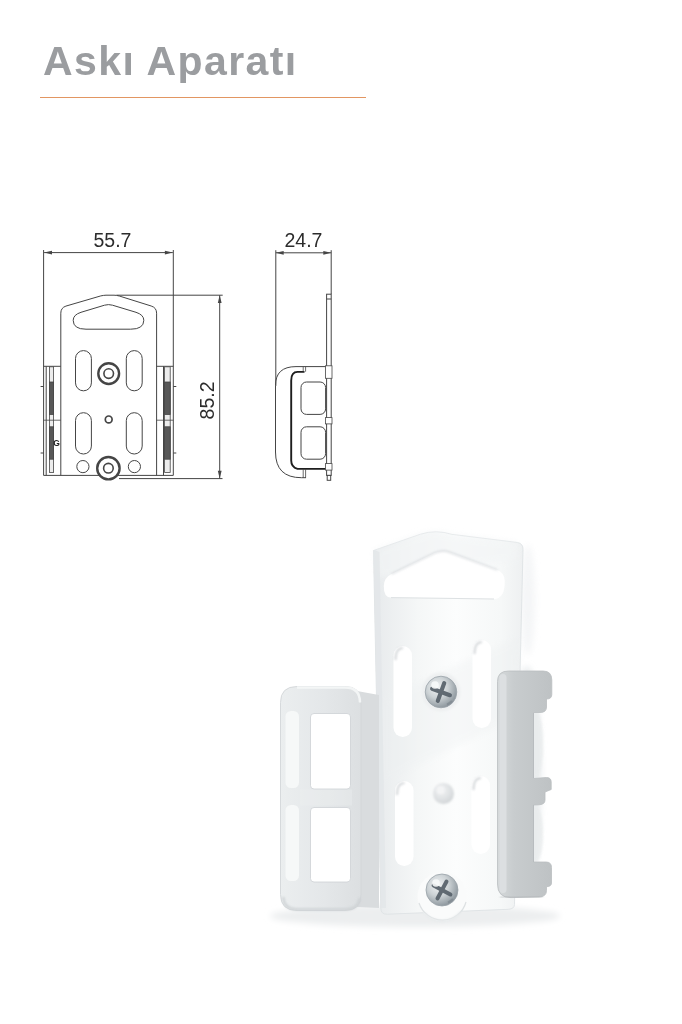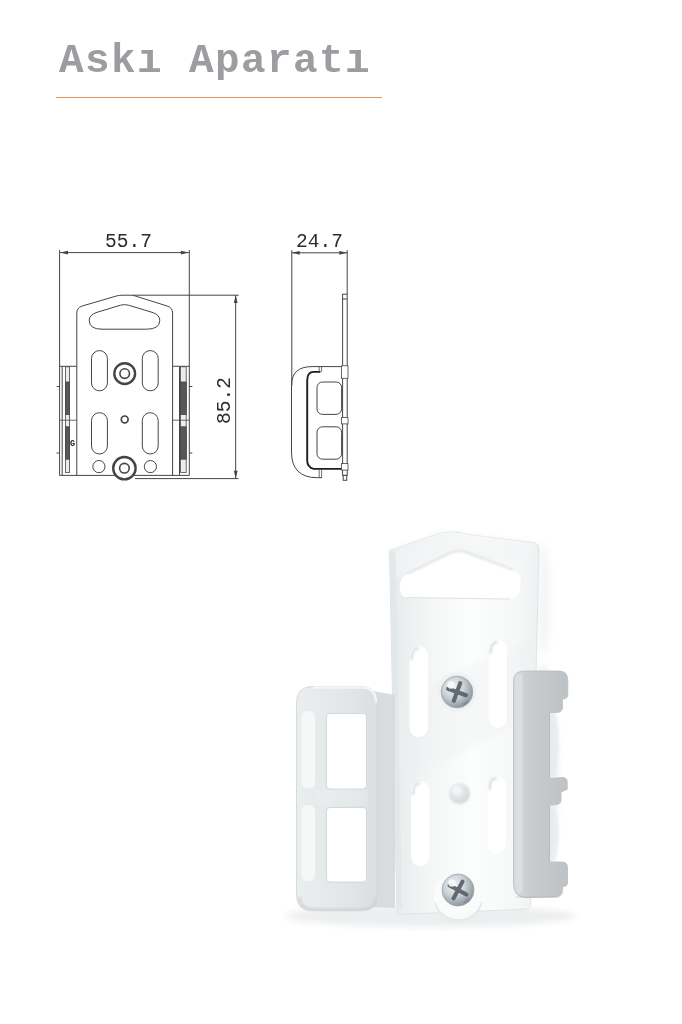--- a/index.html
+++ b/index.html
@@ -1,17 +1,17 @@
 <!DOCTYPE html>
 <html><head>
 <meta charset="utf-8">
 <style>
   html,body{margin:0;padding:0;background:#ffffff;}
   #page{position:relative;width:654px;height:1024px;background:#ffffff;overflow:hidden;
-        font-family:Liberation Mono, monospace;margin-left:16px;}
+        font-family:Liberation Sans, sans-serif;}
   #title{position:absolute;left:43px;top:38px;font-size:41px;font-weight:bold;
          color:#9b9da0;letter-spacing:1.4px;white-space:nowrap;}
   #rule{position:absolute;left:40px;top:96.6px;width:326px;height:1px;background:#e08d55;opacity:0.92;}
 </style>
 </head>
 <body>
 <div id="page">
 
   <div id="title">Askı Aparatı</div>
 

